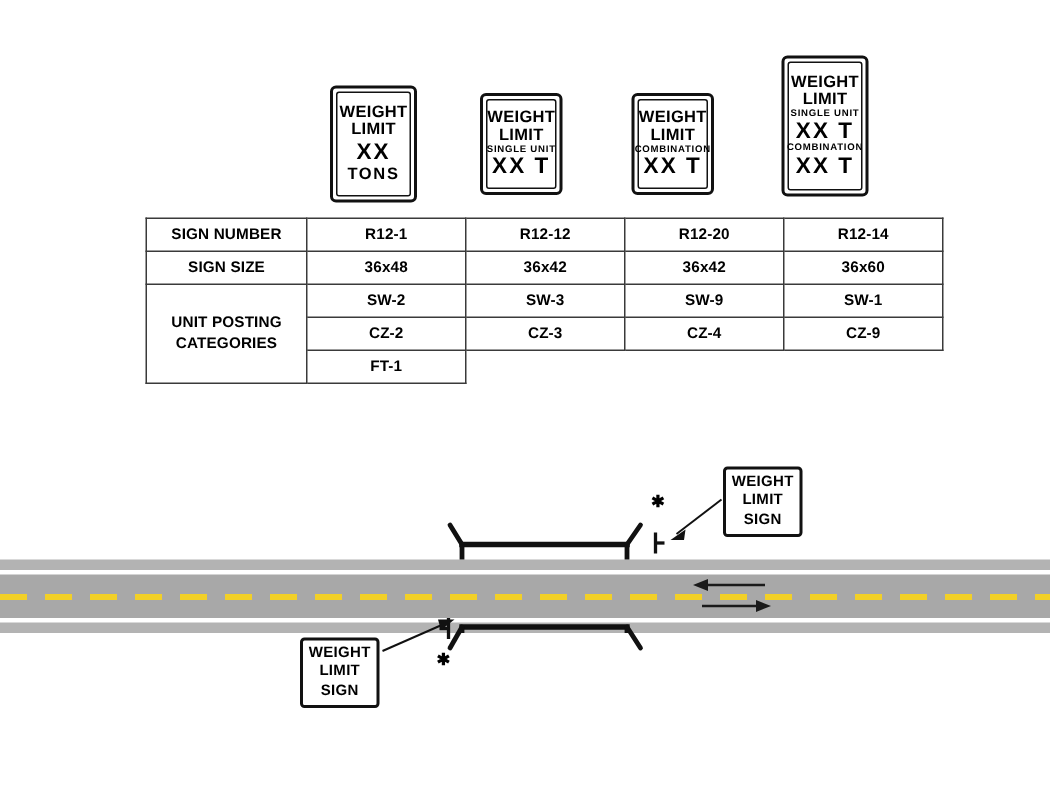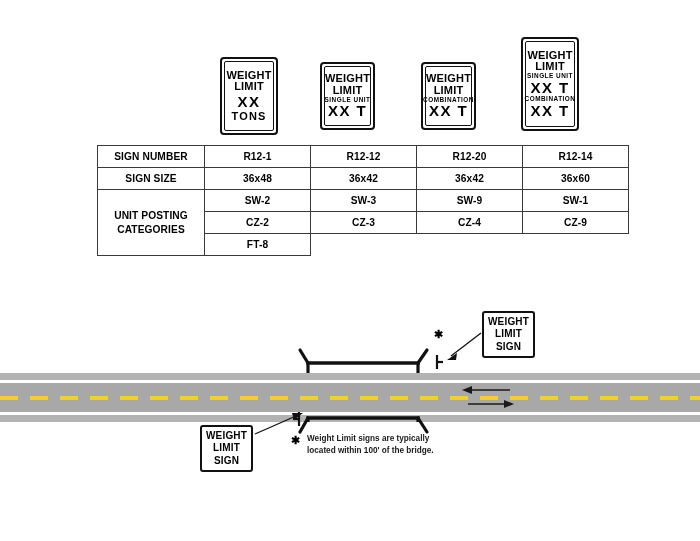--- a/index.html
+++ b/index.html
@@ -275,21 +275,21 @@
       <td class="datacol">SW-9</td>
       <td class="datacol">SW-1</td>
     </tr>
     <tr>
       <td class="datacol">CZ-2</td>
       <td class="datacol">CZ-3</td>
       <td class="datacol">CZ-4</td>
       <td class="datacol">CZ-9</td>
     </tr>
     <tr>
-      <td class="datacol">FT-8</td>
+      <td class="datacol">FT-1</td>
       <td class="blank"></td>
       <td class="blank"></td>
       <td class="blank"></td>
     </tr>
   </tbody>
 </table>
 
 <div id="diagram">
 
   <div class="road-outer-top"></div>
@@ -357,17 +357,13 @@
 </div>
 
 <div class="callout" id="callout-bottom">
   <span>WEIGHT</span>
   <span>LIMIT</span>
   <span>SIGN</span>
 </div>
 
 <div id="footnote">
   <div class="fn-mark">✱</div>
-  <div class="fn-text">
-    <span>Weight Limit signs are typically</span>
-    <span>located within 100' of the bridge.</span>
-  </div>
 </div>
 
 </body></html>

